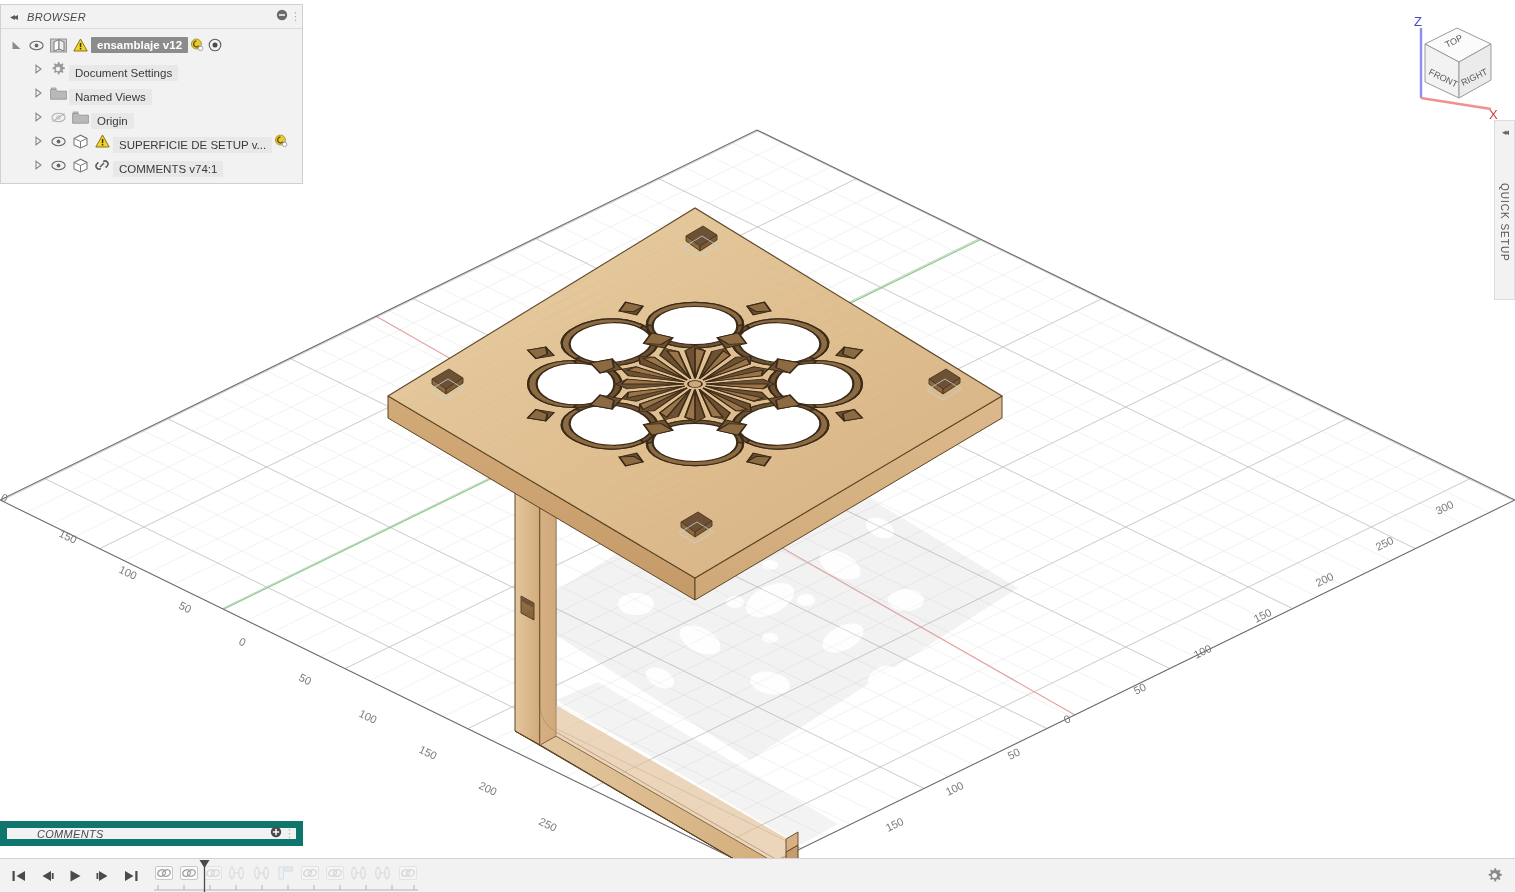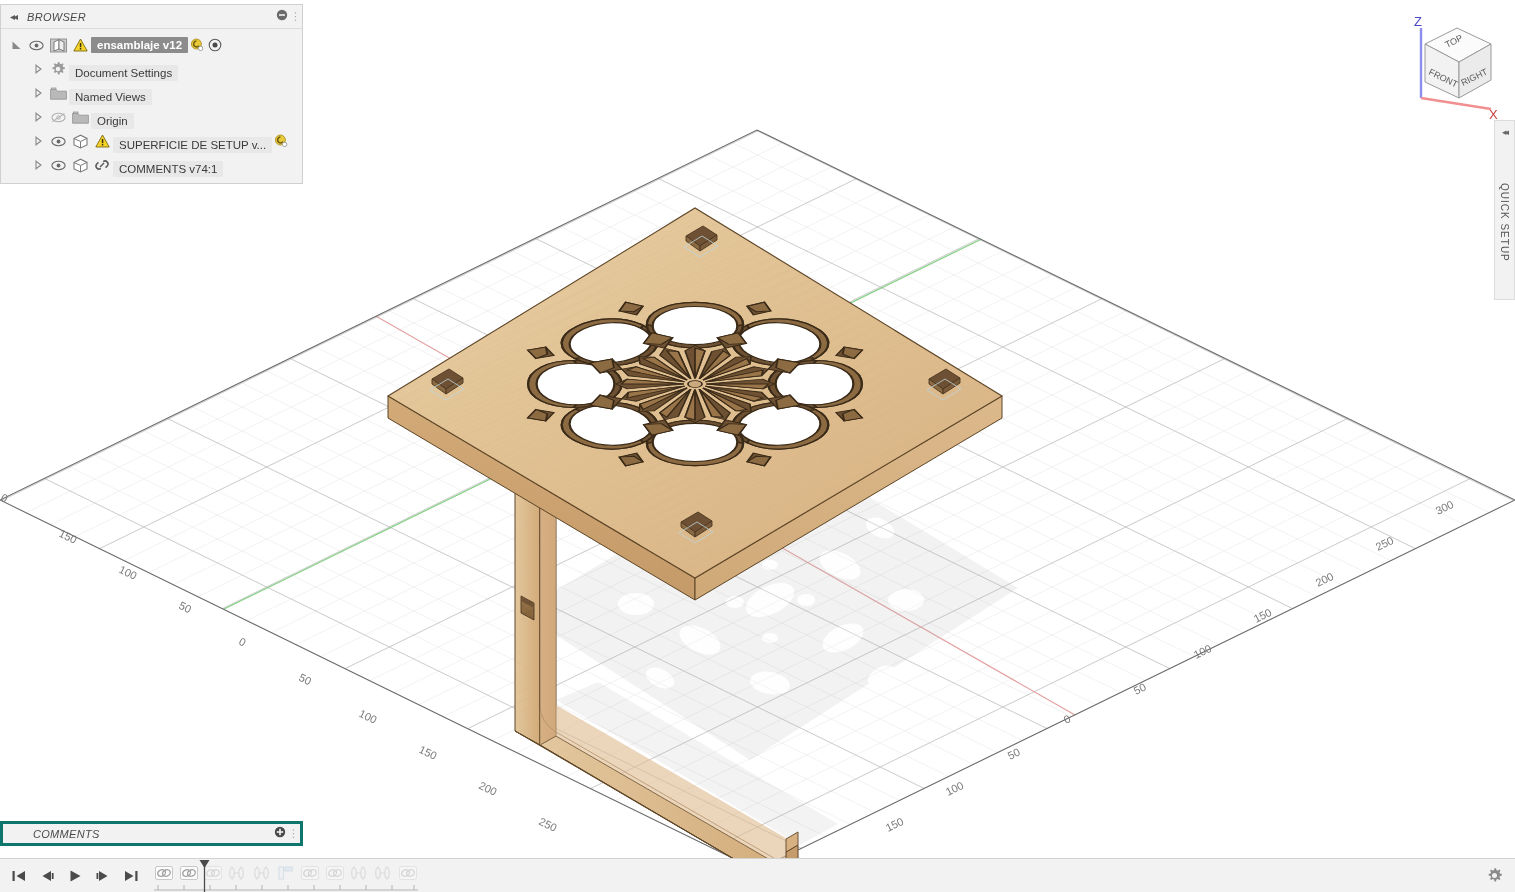--- a/index.html
+++ b/index.html
@@ -59,21 +59,21 @@
   .tree-lbl {
     font-size:11.5px; color:#3a3a3a; padding:2px 6px;
     background:#e8e8e8; border-radius:1px;
   }
   .tree-lbl.sel { background:#8c8c8c; color:#ffffff; font-weight:bold; }
   .badge-compute { width:18px; height:24px; display:flex; align-items:center; justify-content:center; }
 
   
   #comments {
     position:absolute; left:0; top:821px; width:303px; height:25px;
-    background:#f2f2f2; border:3px solid #0f766e;
+    background:#f2f2f2; border:7px solid #0f766e;
     display:flex; align-items:center; padding:0 4px; z-index:40;
   }
   #comments .panel-title { padding-left:26px; }
 
   
   #navbar {
     position:absolute; left:50%; transform:translateX(-50%);
     bottom:12px; height:26px;
     display:flex; align-items:center; gap:0px; z-index:35;
   }

